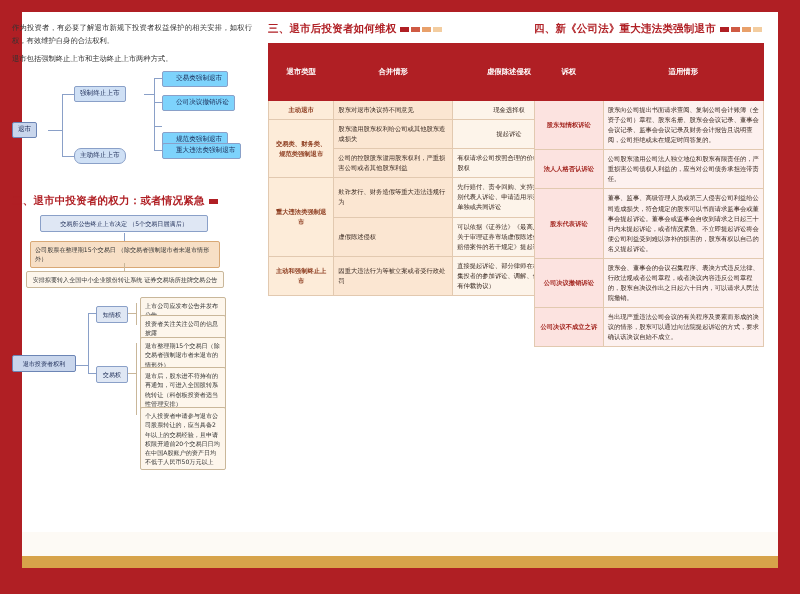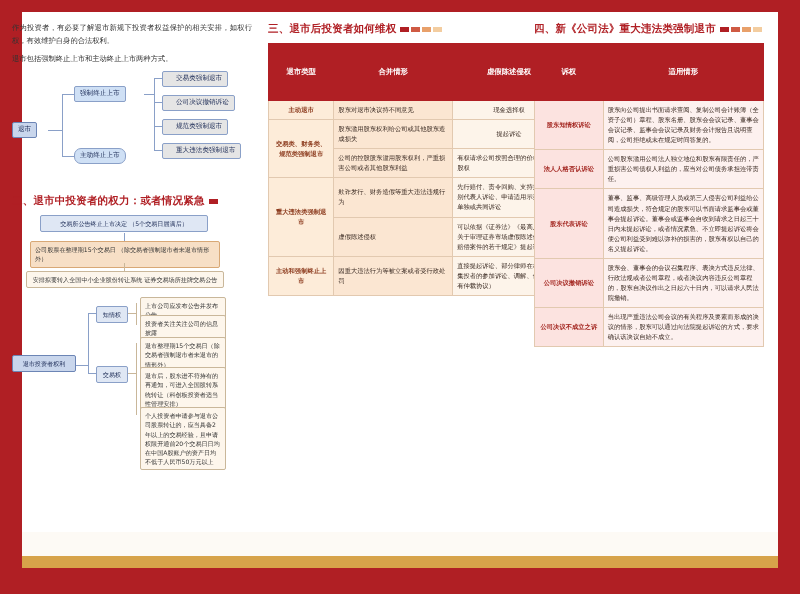--- a/index.html
+++ b/index.html
@@ -66,21 +66,21 @@
   
   .map { position:relative; height:118px; margin-top:2px; }
   .node {
     position:absolute; font-size:6.6px; color:#1b2a55;
     border:1px solid #8aa0c8; background:#dfe7f4;
     padding:3px 5px; border-radius:2px; white-space:nowrap;
     line-height:1.1;
   }
   .node.root { background:#c9d6ec; border-color:#6c85b5; }
   .node.l2 { background:#cfe0f5; }
-  .node.l3 { background:#e5e5e5;padding-left:13px; }
+  .node.l3 { background:#7dd3fc;padding-left:13px; }
   .ln { position:absolute; background:#8aa0c8; }
   .ln.h { height:1px; }
   .ln.v { width:1px; }
 
   
   .map2 { position:relative; height:232px; margin-top:4px; }
   .bx {
     position:absolute; font-size:6.1px; line-height:1.5; color:#333;
     border:1px solid #c9b79a; background:#fdf6ec; padding:3px 4px;
     border-radius:2px;
@@ -133,21 +133,21 @@
       <div class="node l2" style="left:62px; top:78px;border-radius:7px;">主动终止上市</div>
 
       <div class="ln h" style="left:132px; top:24px; width:10px;"></div>
       <div class="ln v" style="left:142px; top:8px; height:72px;"></div>
 
       <div class="ln h" style="left:142px; top:8px; width:8px;"></div>
       <div class="node l3" style="left:150px; top:1px;">交易类强制退市</div>
       <div class="ln h" style="left:142px; top:32px; width:8px;"></div>
       <div class="node l3" style="left:150px; top:25px;">公司决议撤销诉讼</div>
       <div class="ln h" style="left:142px; top:56px; width:8px;"></div>
-      <div class="node l3" style="left:150px; top:49px;">规范类强制退市</div>
+      <div class="node l3" style="left:150px; top:62px;">规范类强制退市</div>
       <div class="ln h" style="left:142px; top:80px; width:8px;"></div>
       <div class="node l3" style="left:150px; top:73px;">重大违法类强制退市</div>
     </div>
 
     <h2 class="sec" style="margin-top:6px;">
       <span>二、退市中投资者的权力：或者情况紧急</span>
       <span class="dashes">
           <i></i>
         </span>
     </h2>

